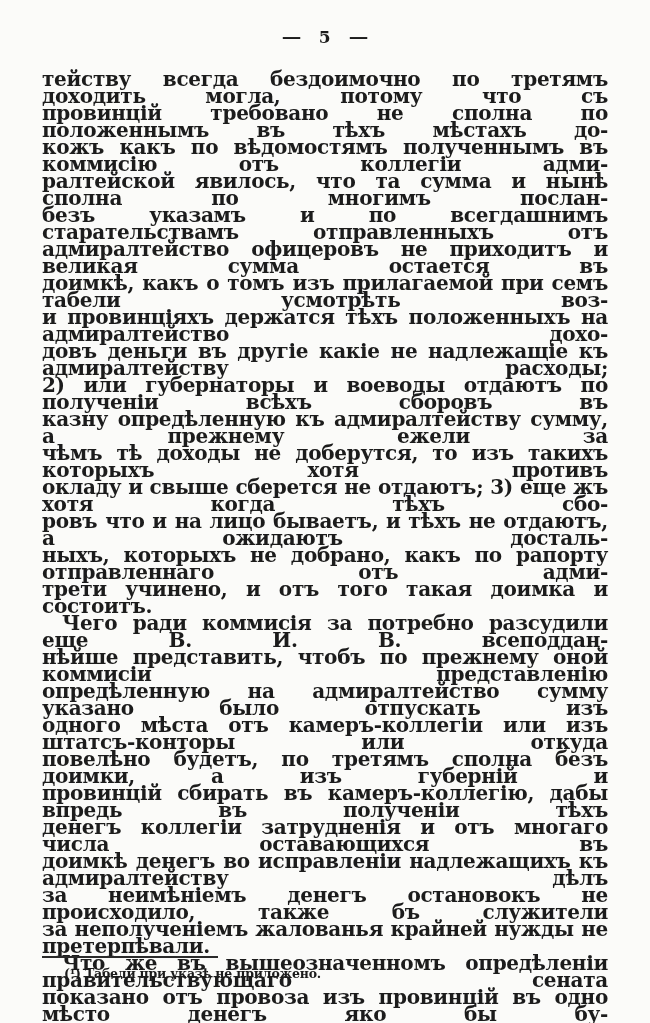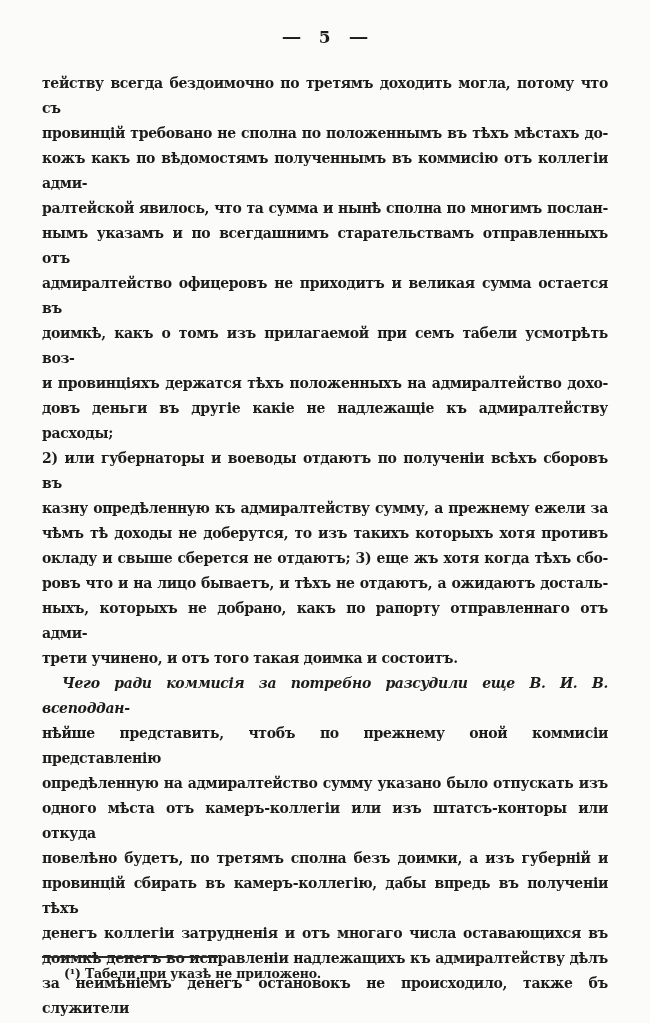--- a/index.html
+++ b/index.html
@@ -24,30 +24,30 @@
   }
   .header .dash { display: inline-block; margin: 0 12px; transform: scaleX(1.15); }
   .header .num  { display: inline-block; }
   .body-text {
     position: absolute;
     top: 71px;
     left: 42px;
     width: 566px;
   }
   .pline {
-    font-size: 14px;
+    font-size: 20px;
     font-weight: bold;
-    line-height: 25px;
+    line-height: 17px;
     letter-spacing: -0.3px;
     text-align: justify;
     text-align-last: justify;
     white-space: normal;
   }
   .pline.end { text-align-last: left; }
-  .pline.indent { text-indent: 20px; font-style: italic; }
+  .pline.indent { text-indent: 20px; }
   .footnote-rule {
     position: absolute;
     left: 42px;
     top: 956px;
     width: 176px;
     border-top: 2px solid #2a2a2a;
   }
   .footnote {
     position: absolute;
     left: 48px;
@@ -70,21 +70,21 @@
     <span class="dash">—</span>
   </div>
 
   <div class="body-text">
 
     <div>
       <div class="pline">тейству всегда бездоимочно по третямъ доходить могла, потому что съ</div>
       <div class="pline">провинцій требовано не сполна по положеннымъ въ тѣхъ мѣстахъ до-</div>
       <div class="pline">кожъ какъ по вѣдомостямъ полученнымъ въ коммисію отъ коллегіи адми-</div>
       <div class="pline">ралтейской явилось, что та сумма и нынѣ сполна по многимъ послан-</div>
-      <div class="pline">нымъ указамъ и по всегдашнимъ старательствамъ отправленныхъ отъ</div>
+      <div class="pline">безъ указамъ и по всегдашнимъ старательствамъ отправленныхъ отъ</div>
       <div class="pline">адмиралтейство офицеровъ не приходитъ и великая сумма остается въ</div>
       <div class="pline">доимкѣ, какъ о томъ изъ прилагаемой при семъ табели усмотрѣть воз-</div>
       <div class="pline">и провинціяхъ держатся тѣхъ положенныхъ на адмиралтейство дохо-</div>
       <div class="pline">довъ деньги въ другіе какіе не надлежащіе къ адмиралтейству расходы;</div>
       <div class="pline">2) или губернаторы и воеводы отдаютъ по полученіи всѣхъ сборовъ въ</div>
       <div class="pline">казну опредѣленную къ адмиралтейству сумму, а прежнему ежели за</div>
       <div class="pline">чѣмъ тѣ доходы не доберутся, то изъ такихъ которыхъ хотя противъ</div>
       <div class="pline">окладу и свыше сберется не отдаютъ; 3) еще жъ хотя когда тѣхъ сбо-</div>
       <div class="pline">ровъ что и на лицо бываетъ, и тѣхъ не отдаютъ, а ожидаютъ досталь-</div>
       <div class="pline">ныхъ, которыхъ не добрано, какъ по рапорту отправленнаго отъ адми-</div>
@@ -94,20 +94,21 @@
     <div>
       <div class="pline indent">Чего ради коммисія за потребно разсудили еще В. И. В. всеподдан-</div>
       <div class="pline">нѣйше представить, чтобъ по прежнему оной коммисіи представленію</div>
       <div class="pline">опредѣленную на адмиралтейство сумму указано было отпускать изъ</div>
       <div class="pline">одного мѣста отъ камеръ-коллегіи или изъ штатсъ-конторы или откуда</div>
       <div class="pline">повелѣно будетъ, по третямъ сполна безъ доимки, а изъ губерній и</div>
       <div class="pline">провинцій сбирать въ камеръ-коллегію, дабы впредь въ полученіи тѣхъ</div>
       <div class="pline">денегъ коллегіи затрудненія и отъ многаго числа оставающихся въ</div>
       <div class="pline">доимкѣ денегъ во исправленіи надлежащихъ къ адмиралтейству дѣлъ</div>
       <div class="pline">за неимѣніемъ денегъ остановокъ не происходило, также бъ служители</div>
+      <div class="pline end">за неполученіемъ жалованья крайней нужды не претерпѣвали.</div>
     </div>
 
     <div>
       <div class="pline indent">Что же въ вышеозначенномъ опредѣленіи правительствующаго сената</div>
       <div class="pline">показано отъ провоза изъ провинцій въ одно мѣсто денегъ яко бы бу-</div>
 
     </div>
 
   </div>
 

